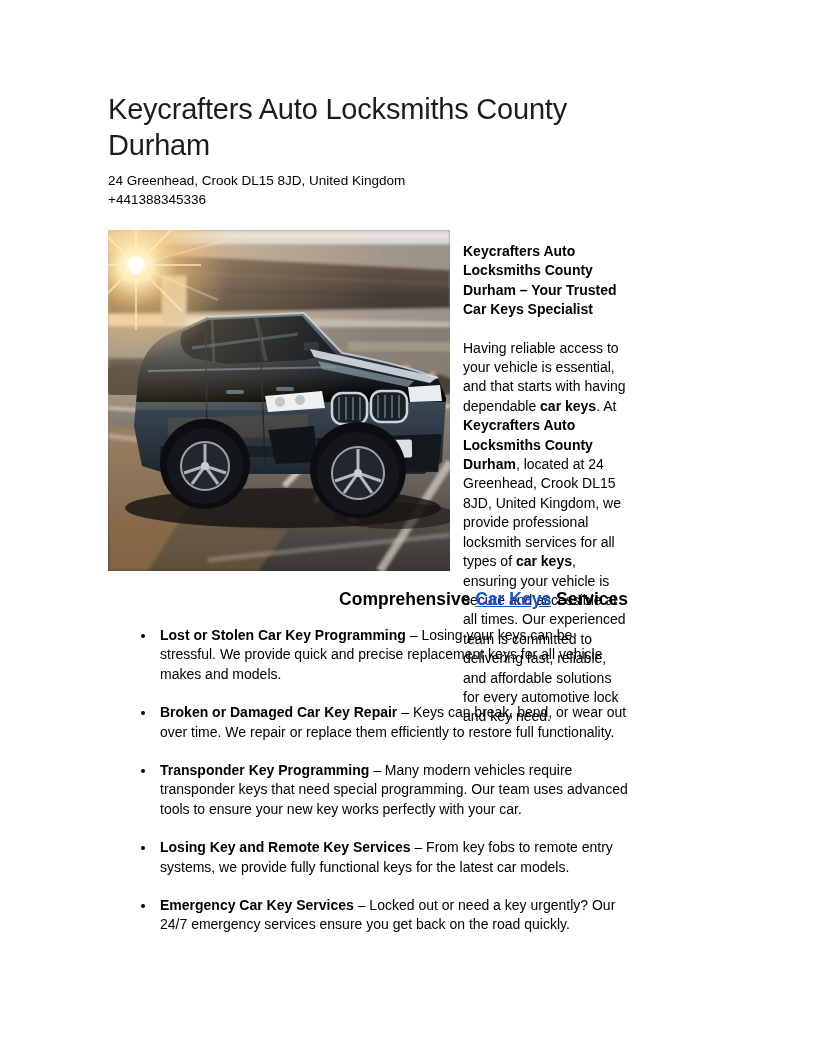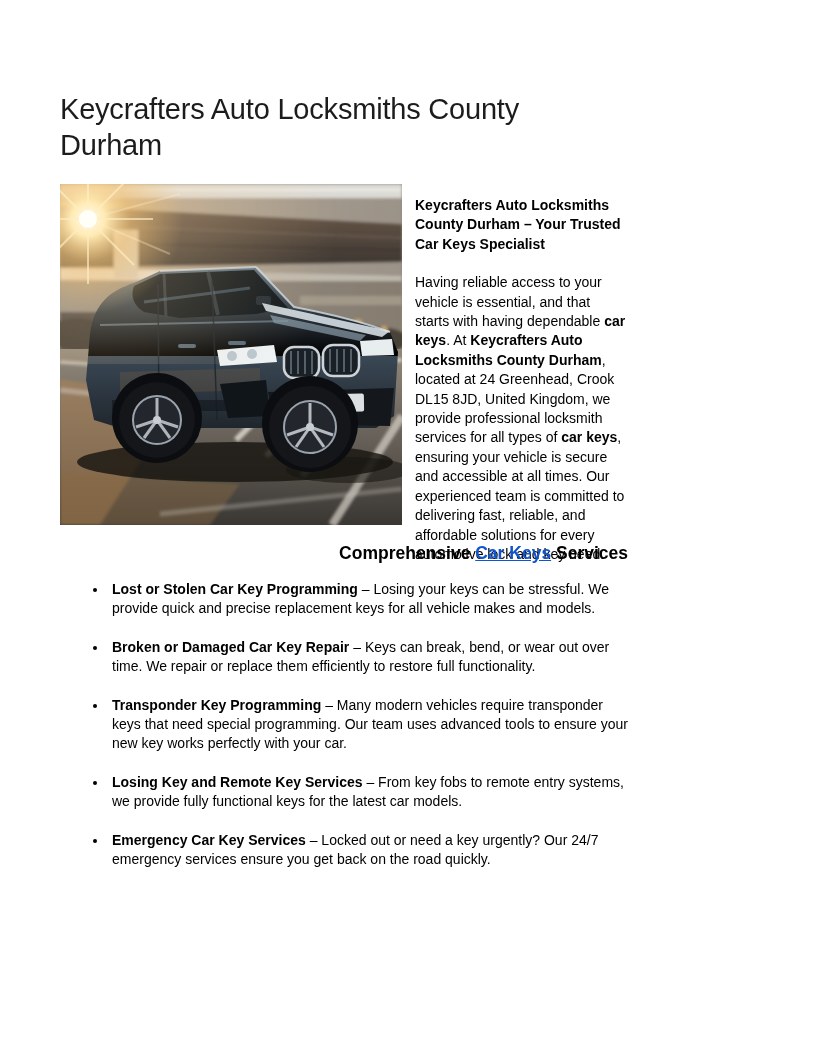--- a/index.html
+++ b/index.html
@@ -1,20 +1,20 @@
 <!DOCTYPE html>
 <html><head>
 <meta charset="utf-8">
 <style>
   html,body { margin:0; padding:0; }
   body {
     width:816px; height:1056px; background:#ffffff; overflow:hidden;
     font-family:"Liberation Sans","DejaVu Sans",sans-serif; color:#000000;
   }
-  .page { box-sizing:border-box; width:724px; height:1056px; padding:91px 96px 0 60px; }
+  .page { box-sizing:border-box; width:724px; height:1056px; padding:91px 96px 0 108px; }
   .title {
     font-size:29px; font-weight:400; line-height:36px; color:#1c1c1c;
     margin:0; letter-spacing:-0.2px;
   }
   .contact { margin-top:8px; font-size:13.5px; line-height:19px; color:#000; }
   .contact div { white-space:nowrap; }
   .hero-row { margin-top:21px; display:flex; gap:13px; height:341px; }
   .hero-image { width:342px; height:341px; flex:0 0 342px; overflow:hidden; background:#8f8a82; }
   .hero-image svg { display:block; }
   .side-col { width:269px; box-sizing:border-box; padding-top:12px; font-size:14px; line-height:19.4px; }
@@ -30,20 +30,24 @@
   ul.services li { font-size:14px; line-height:19.4px; padding-left:4px; }
   ul.services li:not(:last-child) { margin-bottom:19px; }
 </style>
 </head>
 <body>
 
 <div class="page">
 
   <h1 class="title">Keycrafters Auto Locksmiths County Durham</h1>
 
+  <div class="contact">
+    <div>24 Greenhead, Crook DL15 8JD, United Kingdom</div>
+    <div>+441388345336</div>
+  </div>
 
   <div class="hero-row">
 
     <div class="hero-image">
       <svg width="342" height="341" viewBox="0 0 342 341" xmlns="http://www.w3.org/2000/svg">
         <defs>
           <linearGradient id="wallGrad" x1="0" y1="0" x2="1" y2="0">
             <stop offset="0" stop-color="#c7ad8e"></stop>
               <stop offset="0.5" stop-color="#aa9f90"></stop>
               <stop offset="1" stop-color="#9b9288"></stop>

